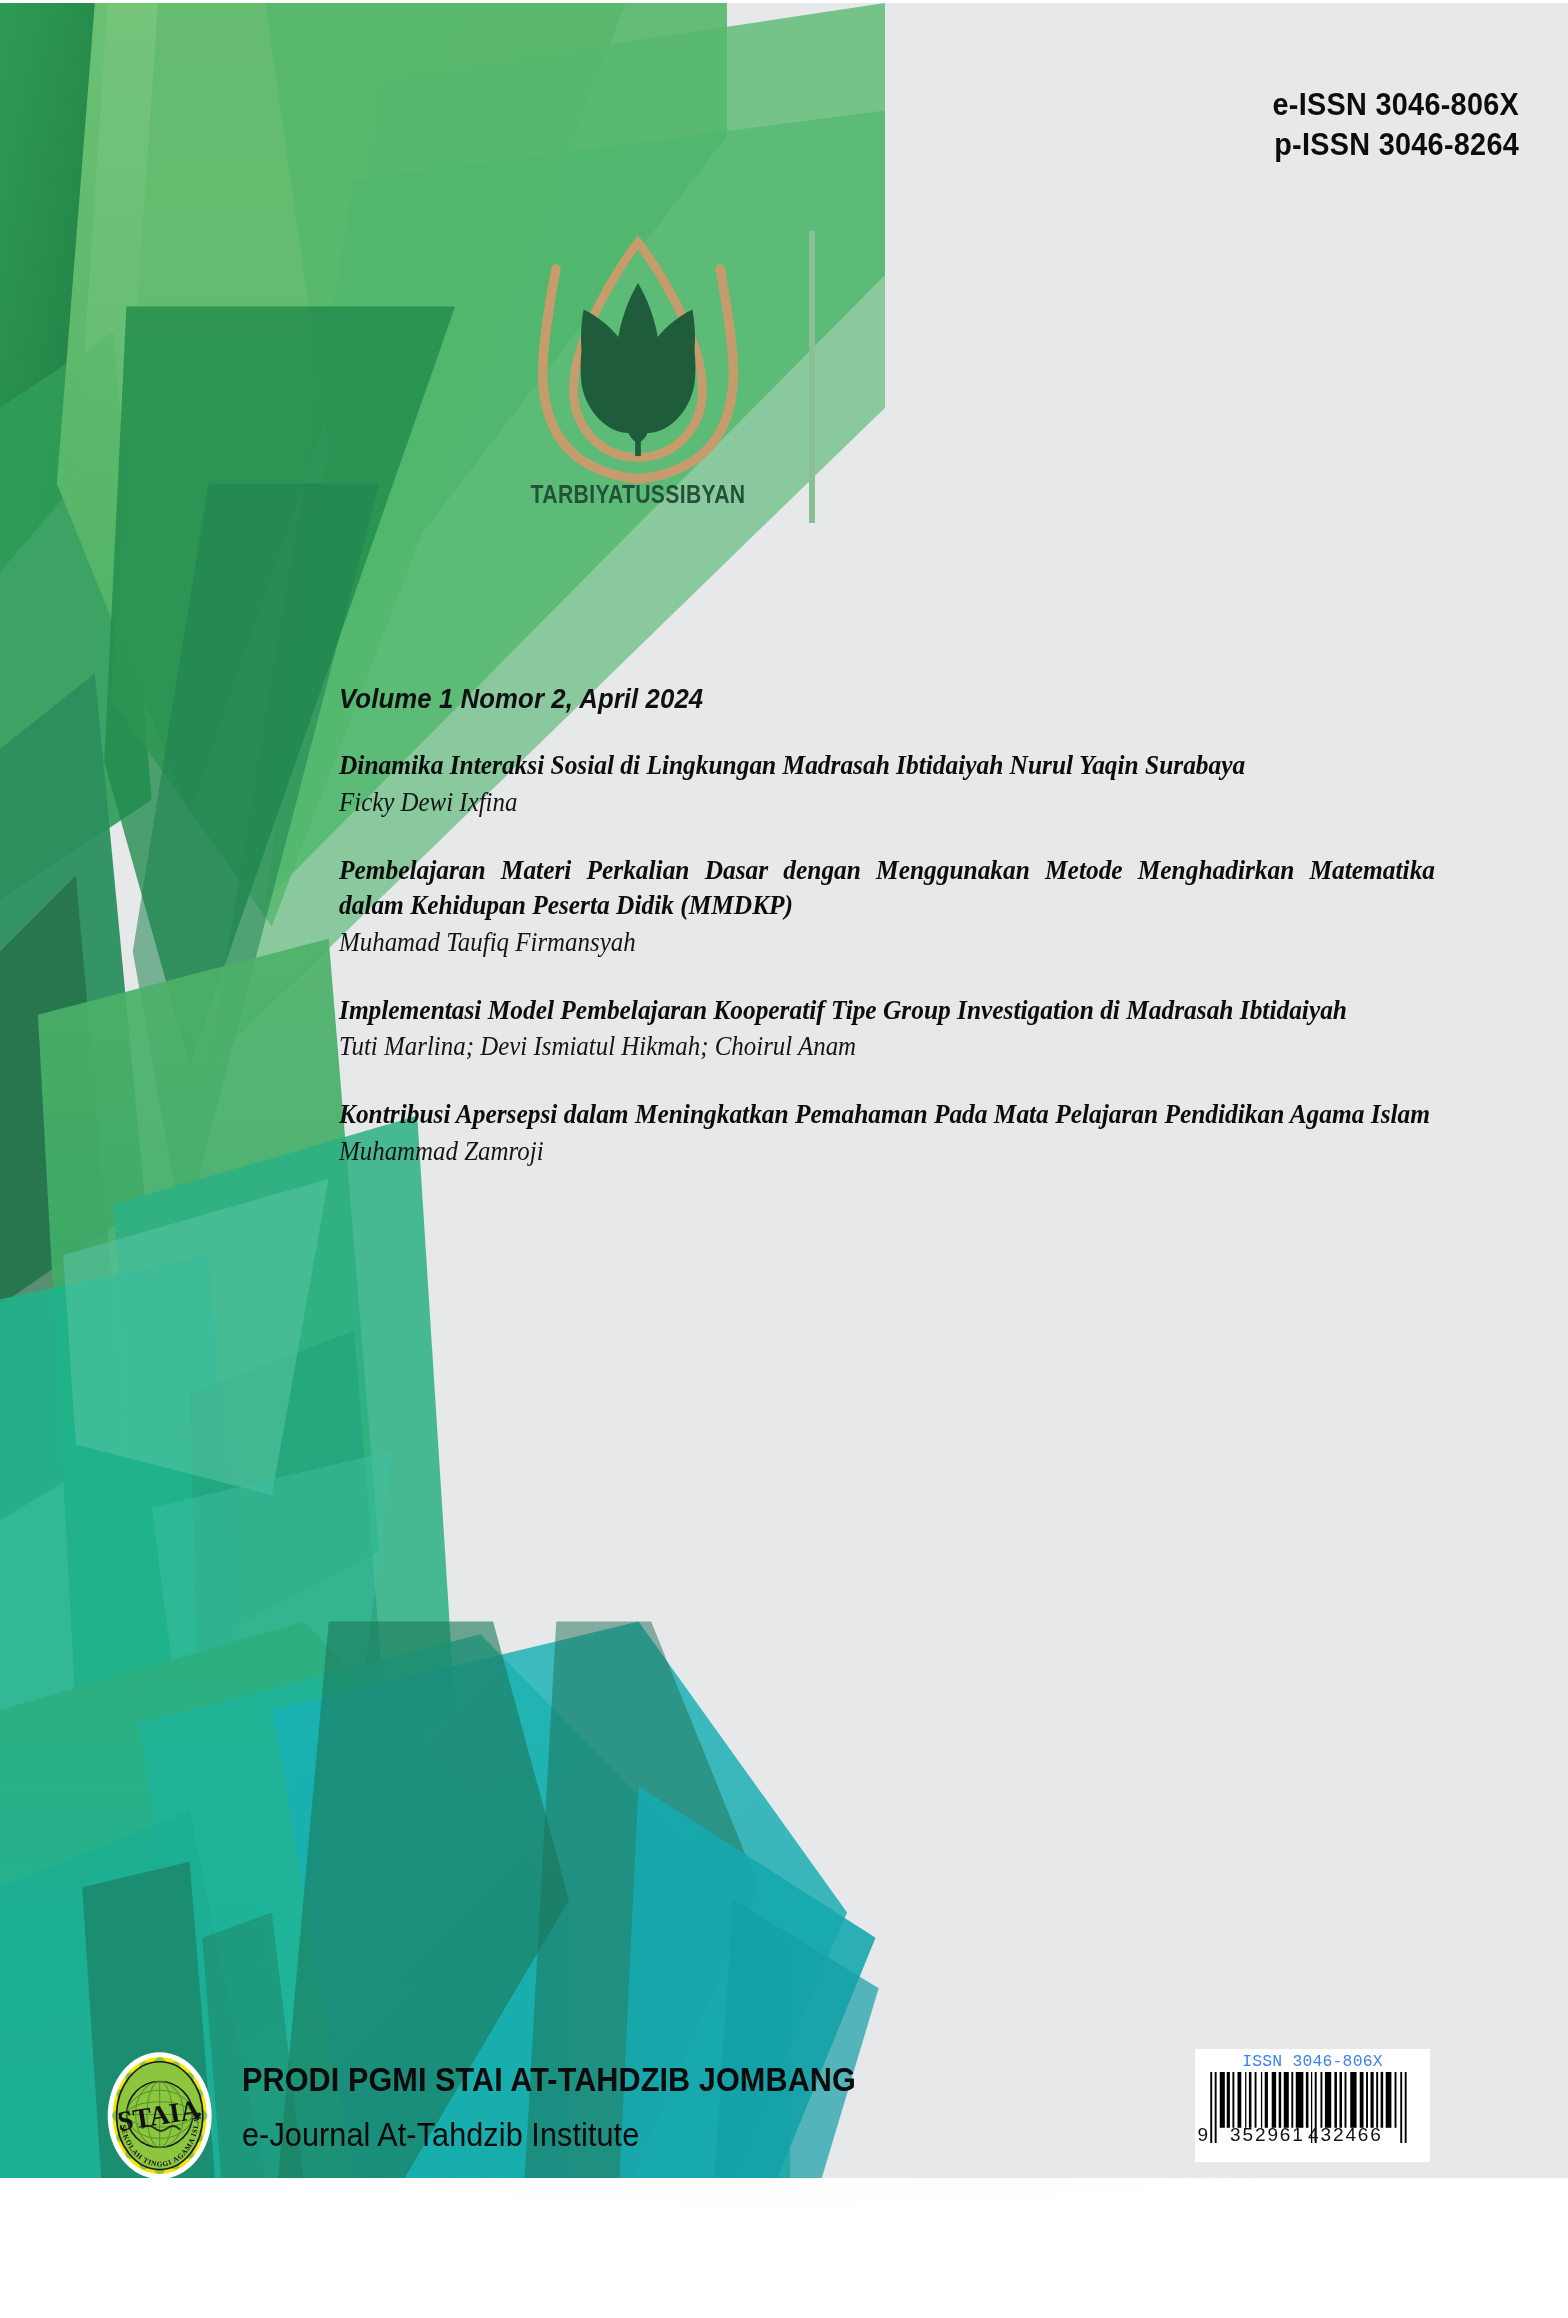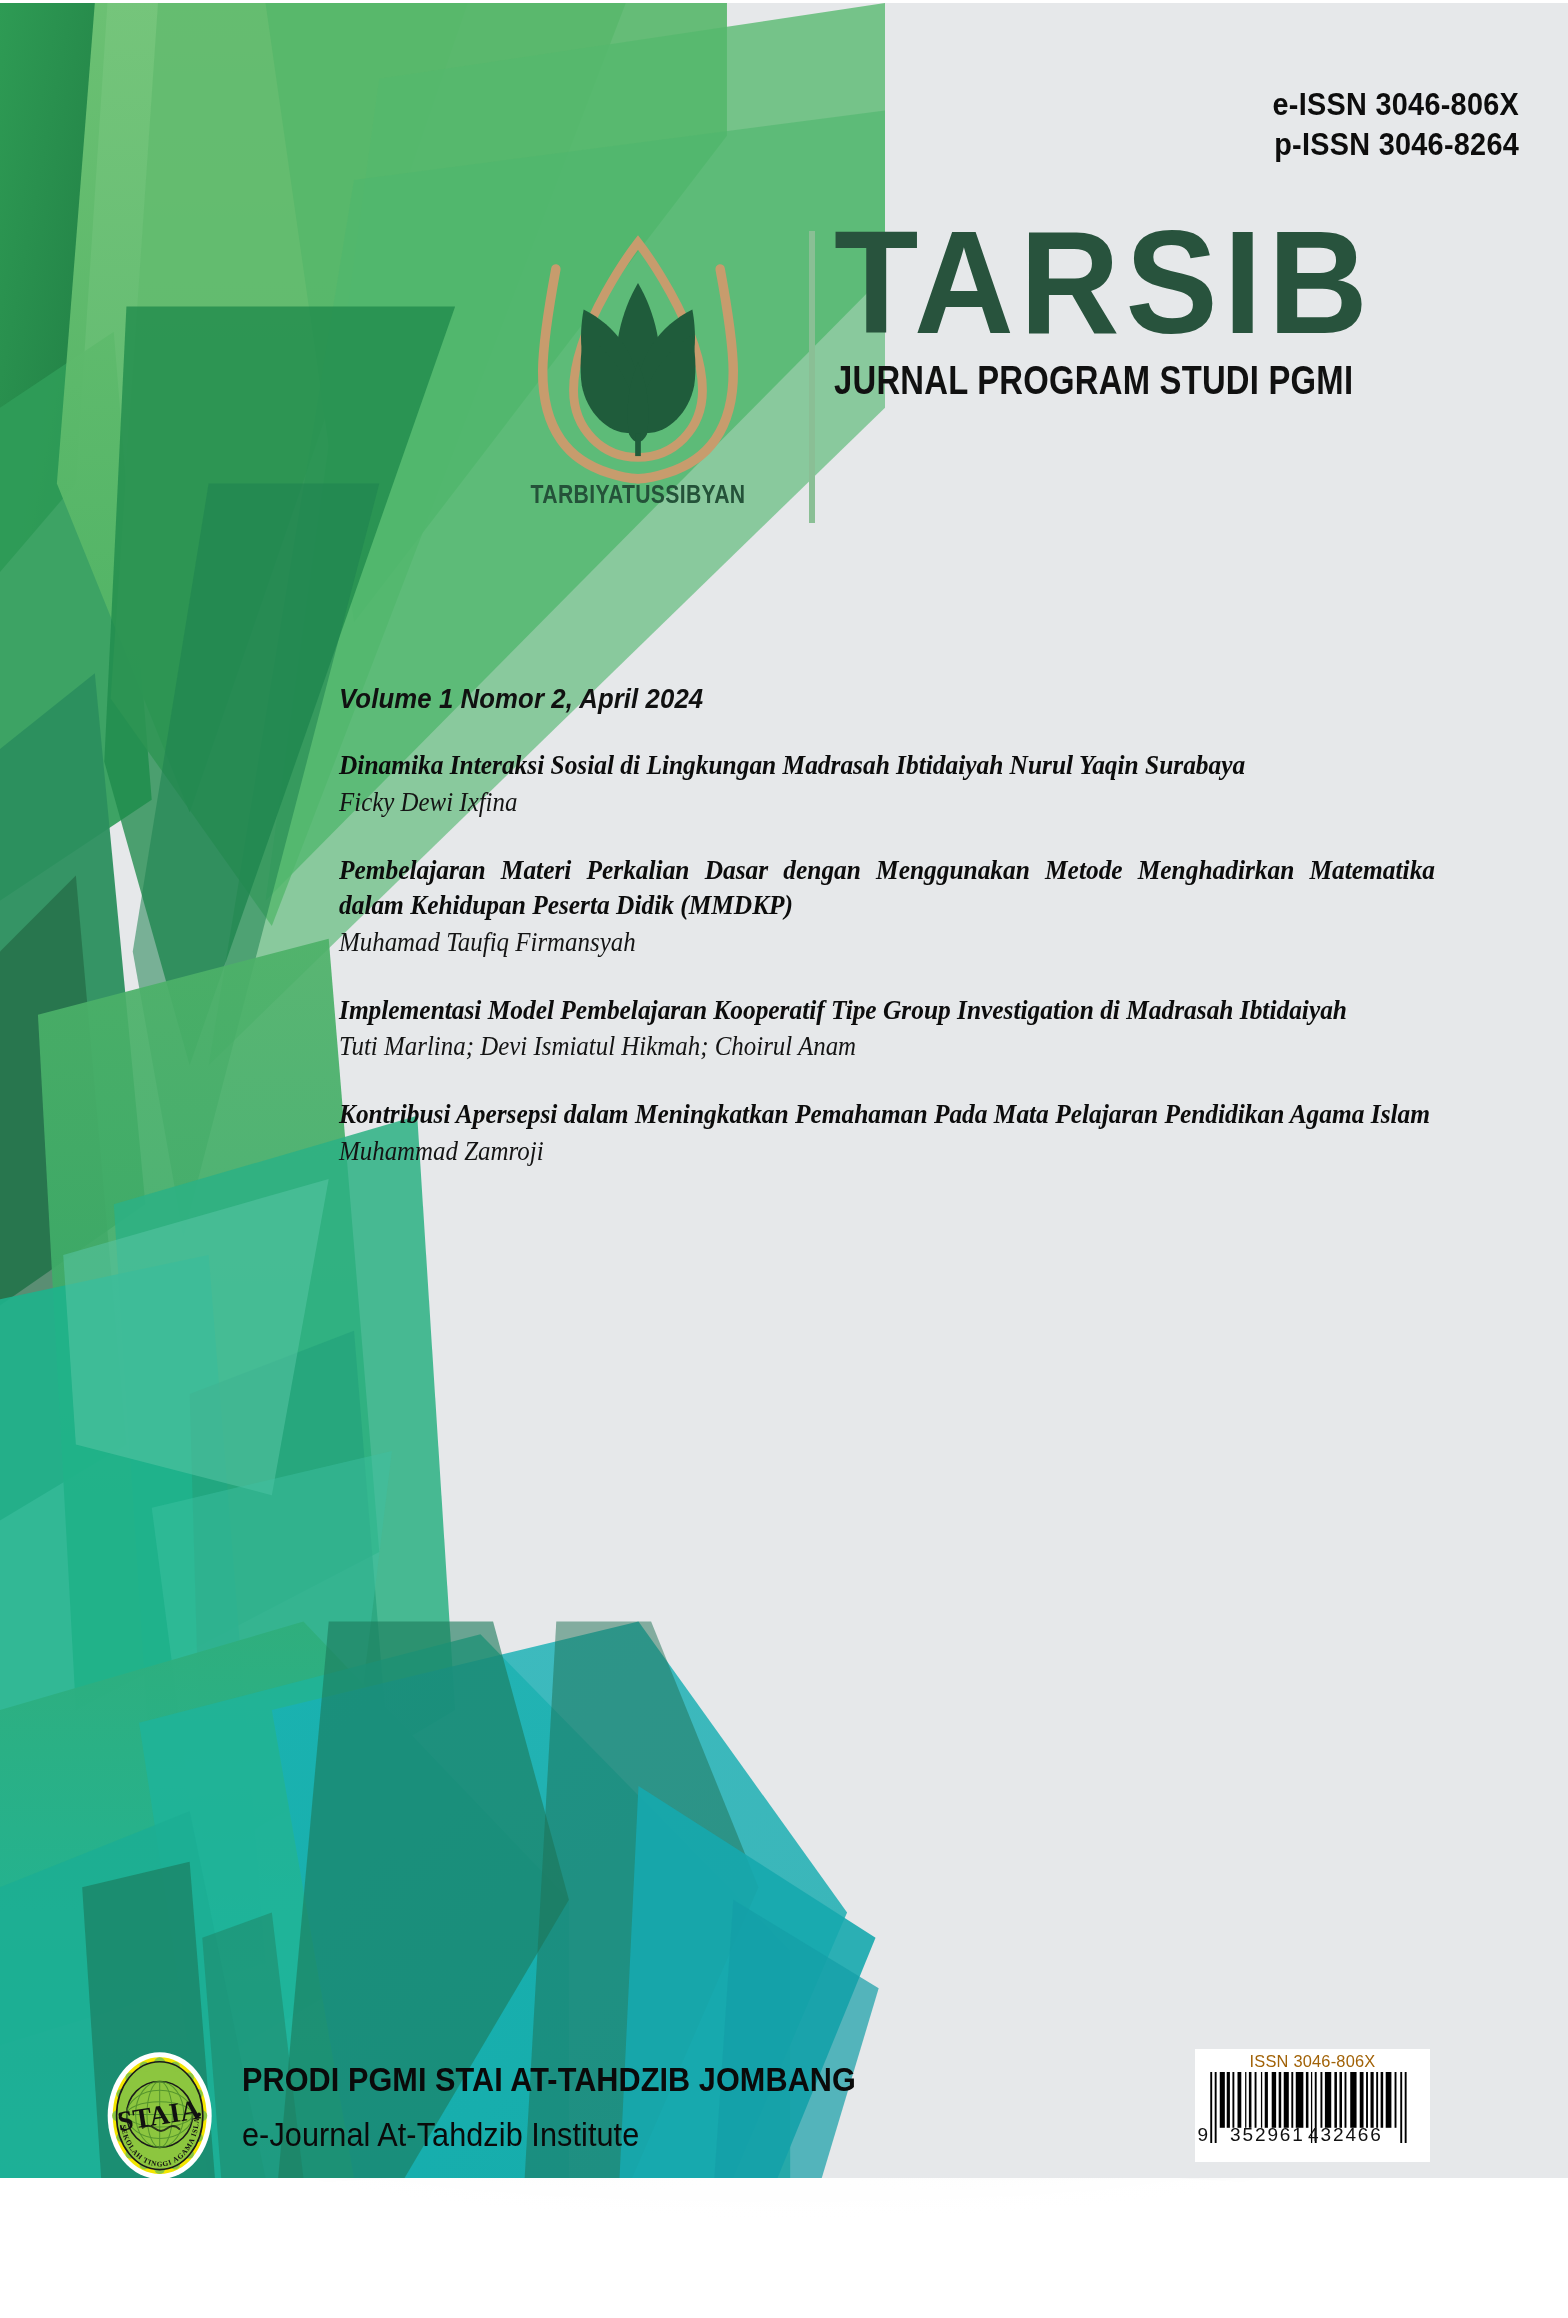--- a/index.html
+++ b/index.html
@@ -103,21 +103,21 @@
     margin-top:16.4px;
   }
 
   
   #barcode{
     position:absolute; left:1195px; top:2046px; width:235px; height:113px;
     background:#ffffff;
   }
   #bc-issn{
     position:absolute; left:0; top:3.2px; width:100%; text-align:center;
-    font-size:16.4px; color:#a16207; font-family:Liberation Sans, sans-serif;
+    font-size:16.4px; color:#3b82f6; font-family:Liberation Mono, monospace;
     letter-spacing:0.2px;
   }
   #bc-bars{position:absolute; left:14px; top:23px; width:209px; height:71px;}
   #bc-digits{
     position:absolute; left:0; top:75px; width:100%; height:25px;
     font-size:19px; color:#111; font-family:"Liberation Sans", sans-serif;
   }
   #bc-digits span{position:absolute; top:0;}
   #bc-d0{left:2.5px;}
   #bc-d1{left:35px; letter-spacing:1.9px;}
@@ -227,24 +227,20 @@
 
       <path d="M250 208 C 266 244, 270 286, 264 322 C 256 338, 244 338, 236 322
                C 230 286, 234 244, 250 208 Z" fill="#1f5c3b"></path>
       <path d="M250 320 L 250 356" stroke="#1f5c3b" stroke-width="9"></path>
     </svg>
 
     <div id="tb-word">TARBIYATUSSIBYAN</div>
 
     <div id="vrule"></div>
 
-    <div id="title-col">
-      <div id="tarsib">TARSIB</div>
-      <div id="subtitle">JURNAL PROGRAM STUDI PGMI</div>
-    </div>
   </div>
 
   <div id="toc">
 
     <div id="volume">Volume 1 Nomor 2, April 2024</div>
 
     <div class="article">
       <div class="art-title">Dinamika Interaksi Sosial di Lingkungan Madrasah Ibtidaiyah Nurul Yaqin Surabaya</div>
       <div class="art-authors">Ficky Dewi Ixfina</div>
     </div>

